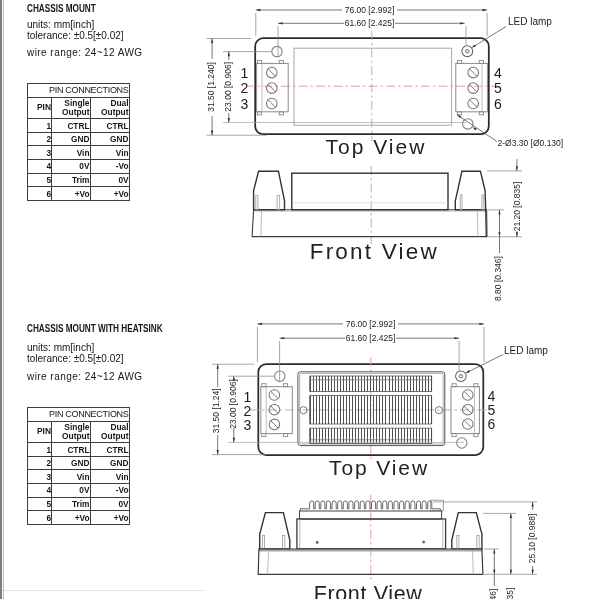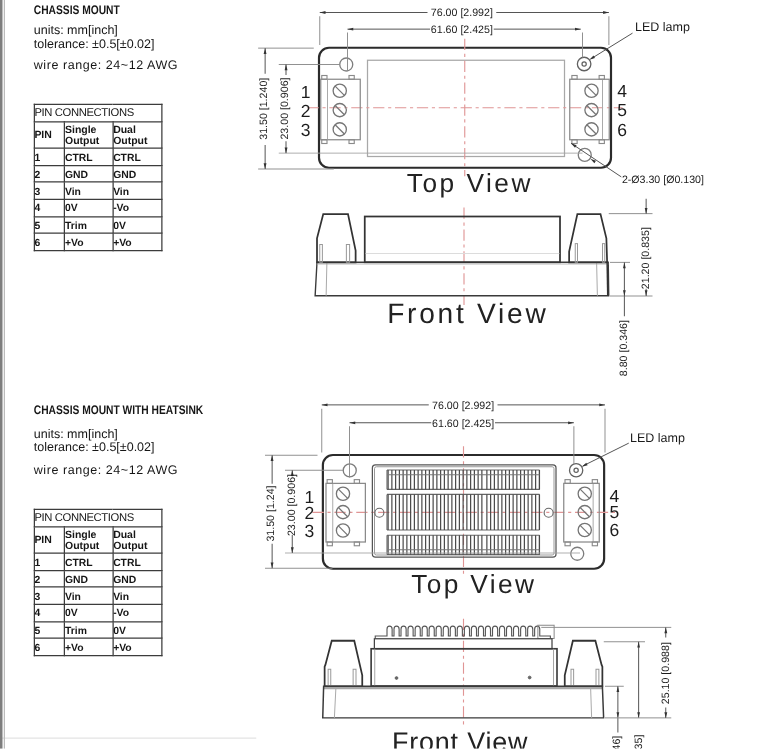--- a/index.html
+++ b/index.html
@@ -1,20 +1,20 @@
 <!DOCTYPE html>
 <html><head><meta charset="utf-8">
 <style>
 html,body{margin:0;padding:0;background:#fff;width:606px;height:599px;overflow:hidden}
 body{font-family:"Liberation Sans",sans-serif;color:#161616;position:relative}
 .abs{position:absolute}
 .title{font-weight:bold;font-size:10px;transform:scaleX(0.82);transform-origin:0 0;white-space:nowrap}
 .body{font-size:10px;line-height:10.8px;white-space:nowrap}
 table.pins{position:absolute;left:26.5px;border-collapse:collapse;table-layout:fixed;width:102px}
-table.pins td{border:1.2px solid #3c3c3c;text-align:left;vertical-align:middle;padding:0;
+table.pins td{border:1.2px solid #3c3c3c;text-align:right;vertical-align:middle;padding:0;
   font-size:8.3px;font-weight:bold;height:12.6px}
 table.pins td.hd{font-size:9px;font-weight:normal;letter-spacing:-0.3px;height:13.4px}
 table.pins tr.ch td{font-size:8.4px;line-height:9.4px;height:20.4px}
 table.pins col.c1{width:24.5px} table.pins col.c2{width:38.5px} table.pins col.c3{width:39px}
 </style></head>
 <body>
 
 <div class="abs" style="left:0;top:589.6px;width:205px;height:1.7px;background:#e3e3e3"></div>
 
 <div class="abs" style="left:0;top:0;width:2.2px;height:599px;background:#7d7d7d"></div>

